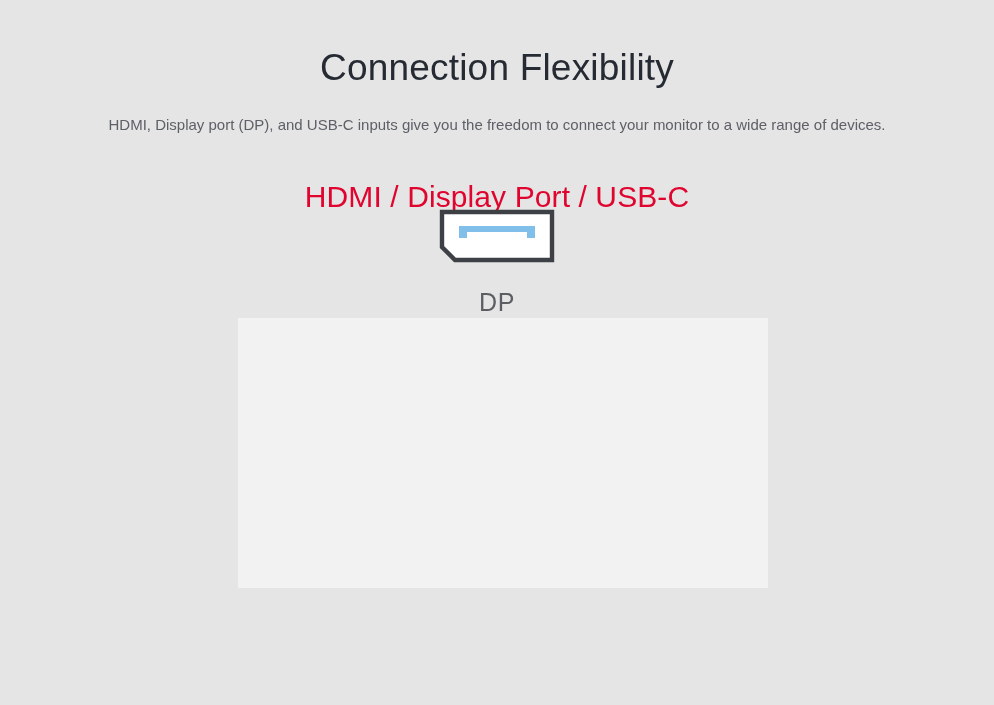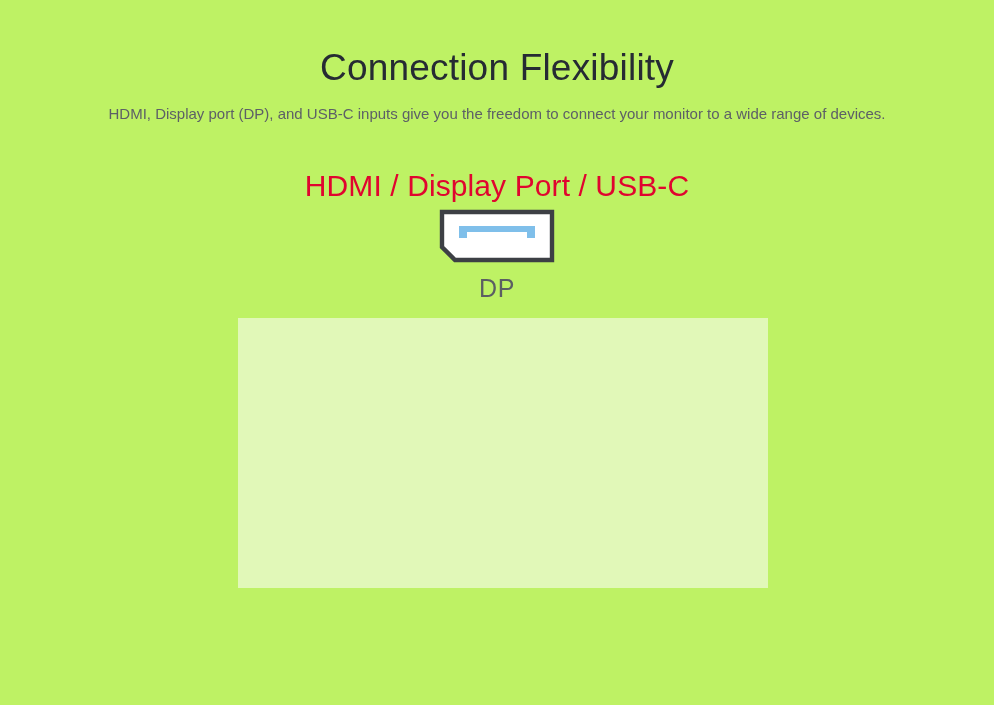--- a/index.html
+++ b/index.html
@@ -11,21 +11,21 @@
     height: 705px;
     background: #ffffff;
     font-family: "Liberation Sans", sans-serif;
     overflow: hidden;
   }
 
   .page {
     position: relative;
     width: 994px;
     height: 705px;
-    background: #bef264;
+    background: #e5e5e5;
   }
 
   
   .hero {
     position: absolute;
     top: 0;
     left: 0;
     width: 994px;
     text-align: center;
   }
@@ -35,21 +35,21 @@
     padding-top: 44px;
     font-size: 37px;
     font-weight: 400;
     line-height: 48px;
     letter-spacing: 0.2px;
     color: #262b33;
     font-family: "Liberation Sans", sans-serif;
   }
 
   .page-subtitle {
-    margin: 0;
+    margin: 11px;
     padding-top: 11px;
     font-size: 15px;
     font-weight: 400;
     line-height: 22px;
     color: #5d6066;
   }
 
   .accent-heading {
     margin: 18px;
     padding-top: 23px;
@@ -79,21 +79,21 @@
   }
 
   .connector-art {
     height: 62px;
     display: flex;
     align-items: center;
     justify-content: center;
   }
 
   .connector-label {
-    margin-top: 7px;
+    margin-top: 21px;
     font-size: 25px;
     font-weight: 400;
     letter-spacing: 0.6px;
     line-height: 28px;
     color: #5b5f63;
     font-family: "Liberation Sans", sans-serif;
   }
 
   
   .ghost-wash {

